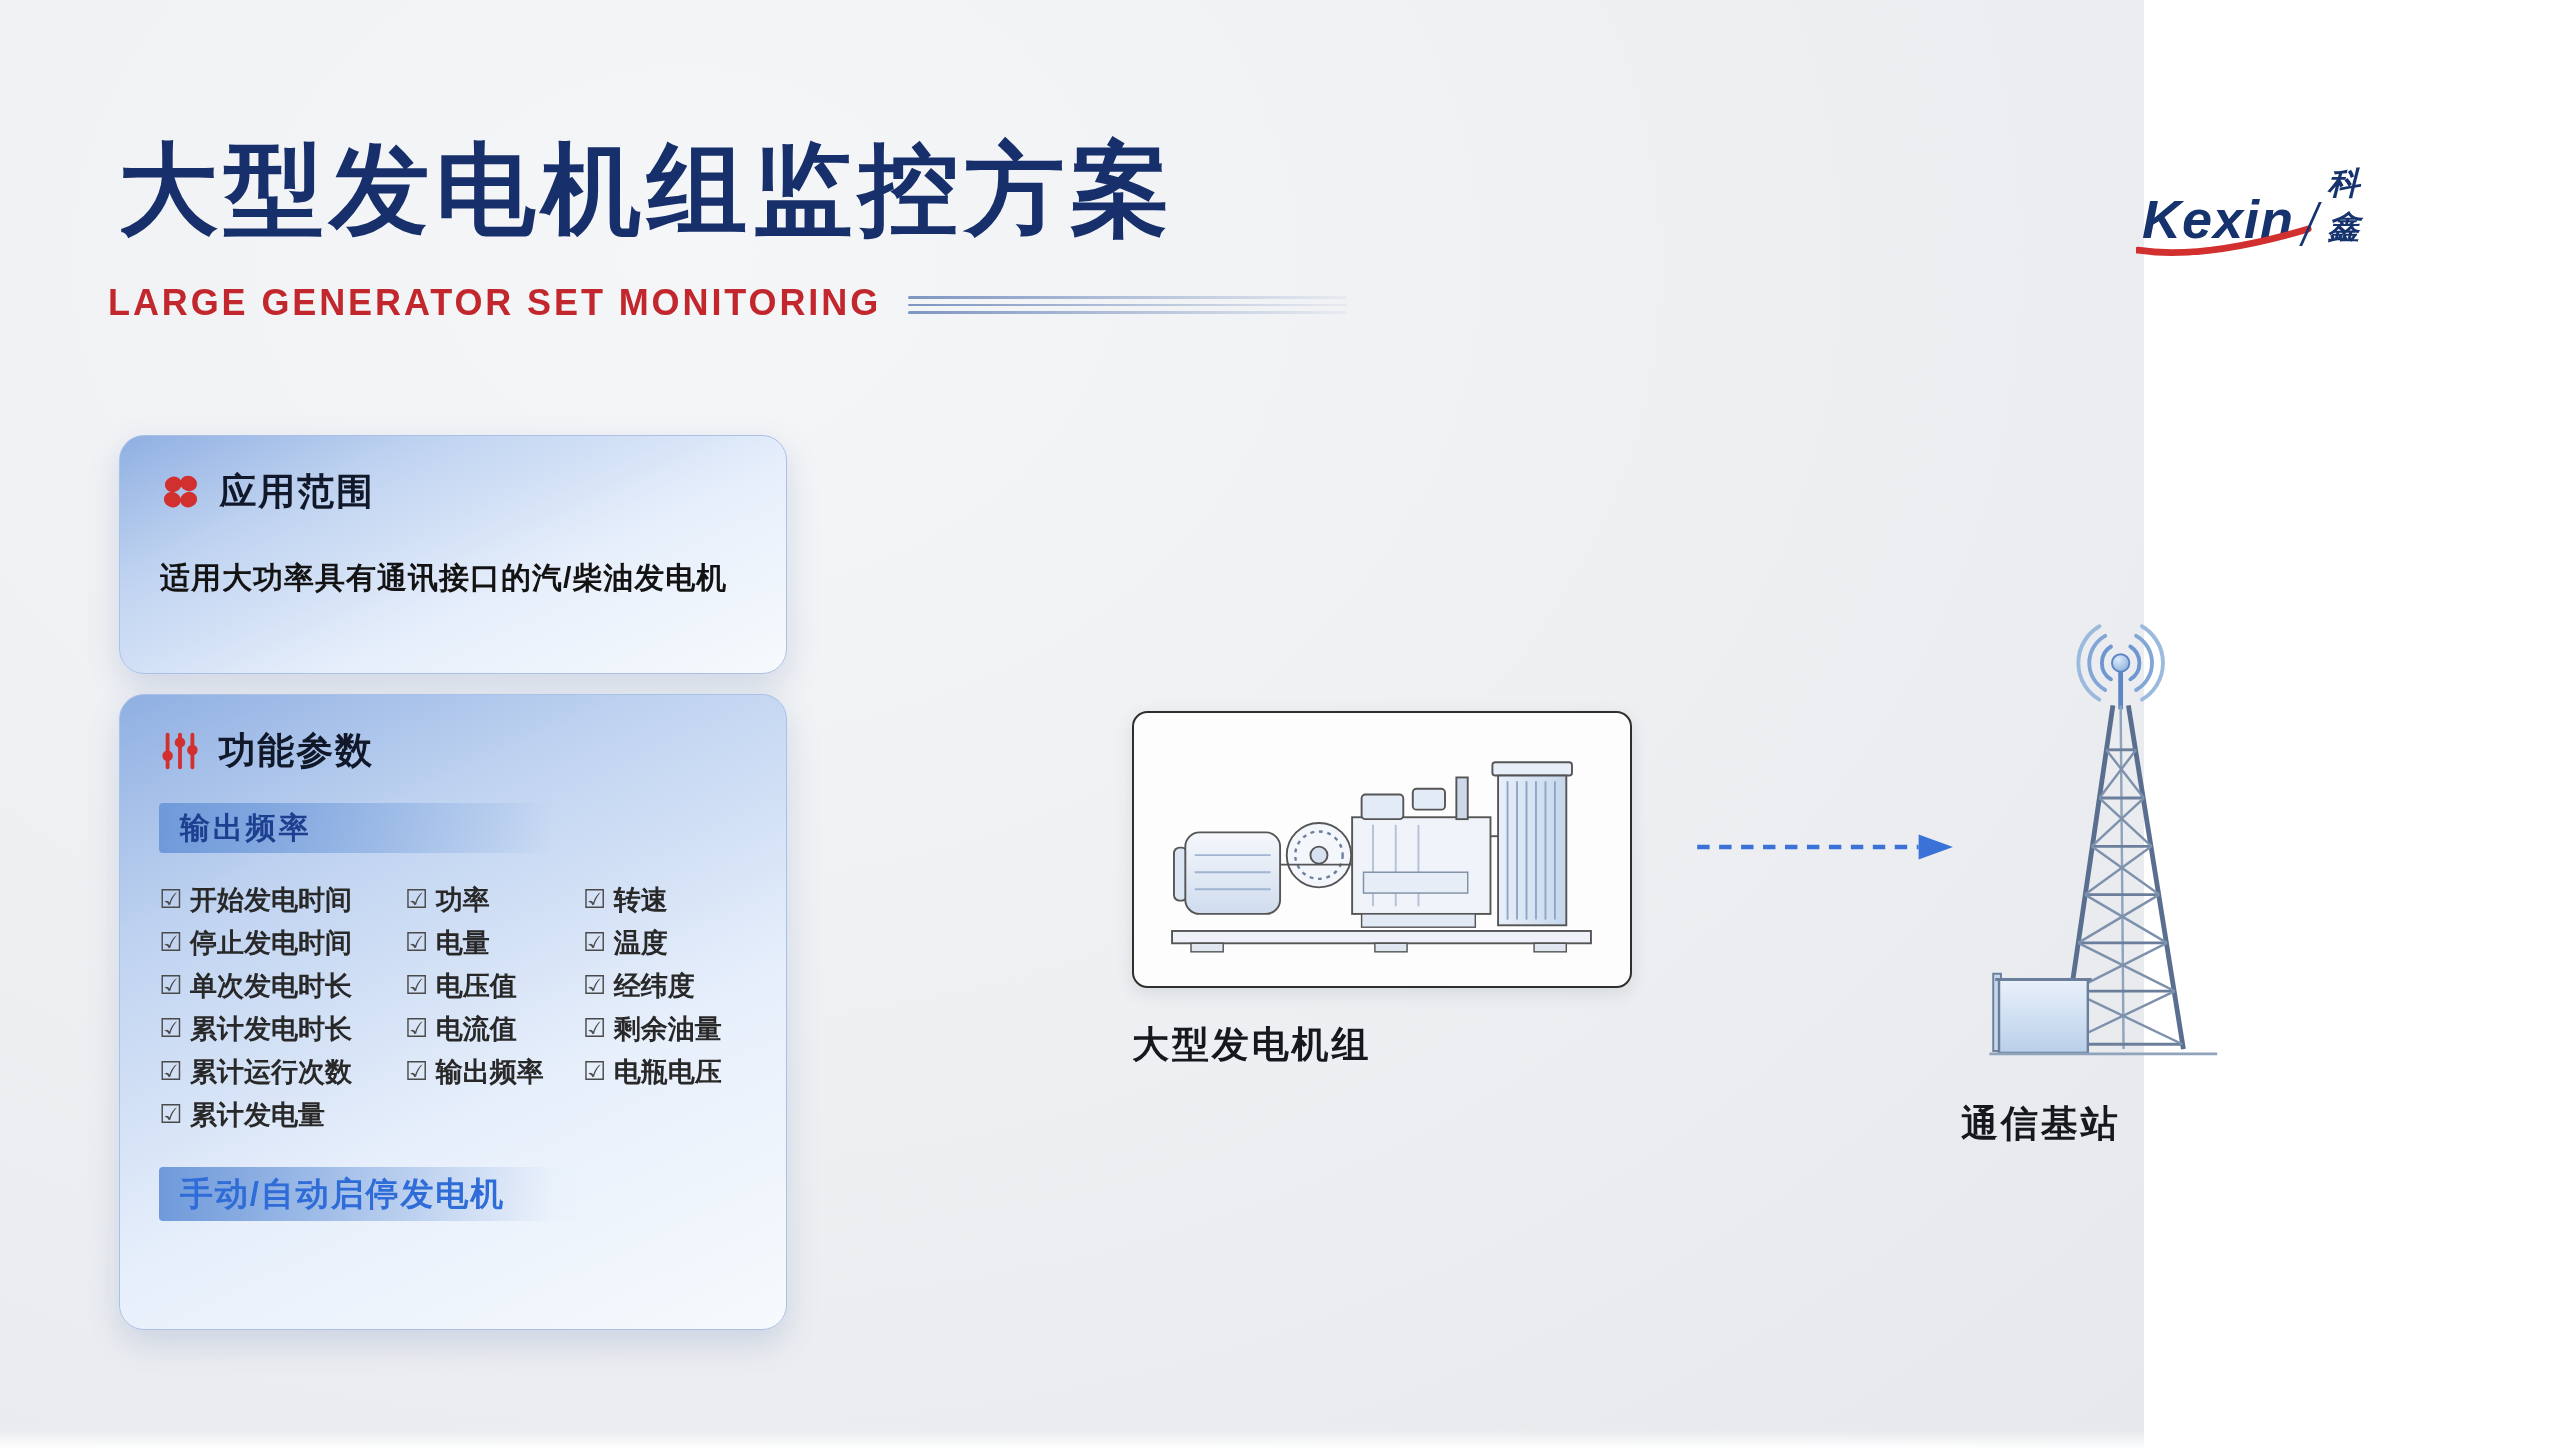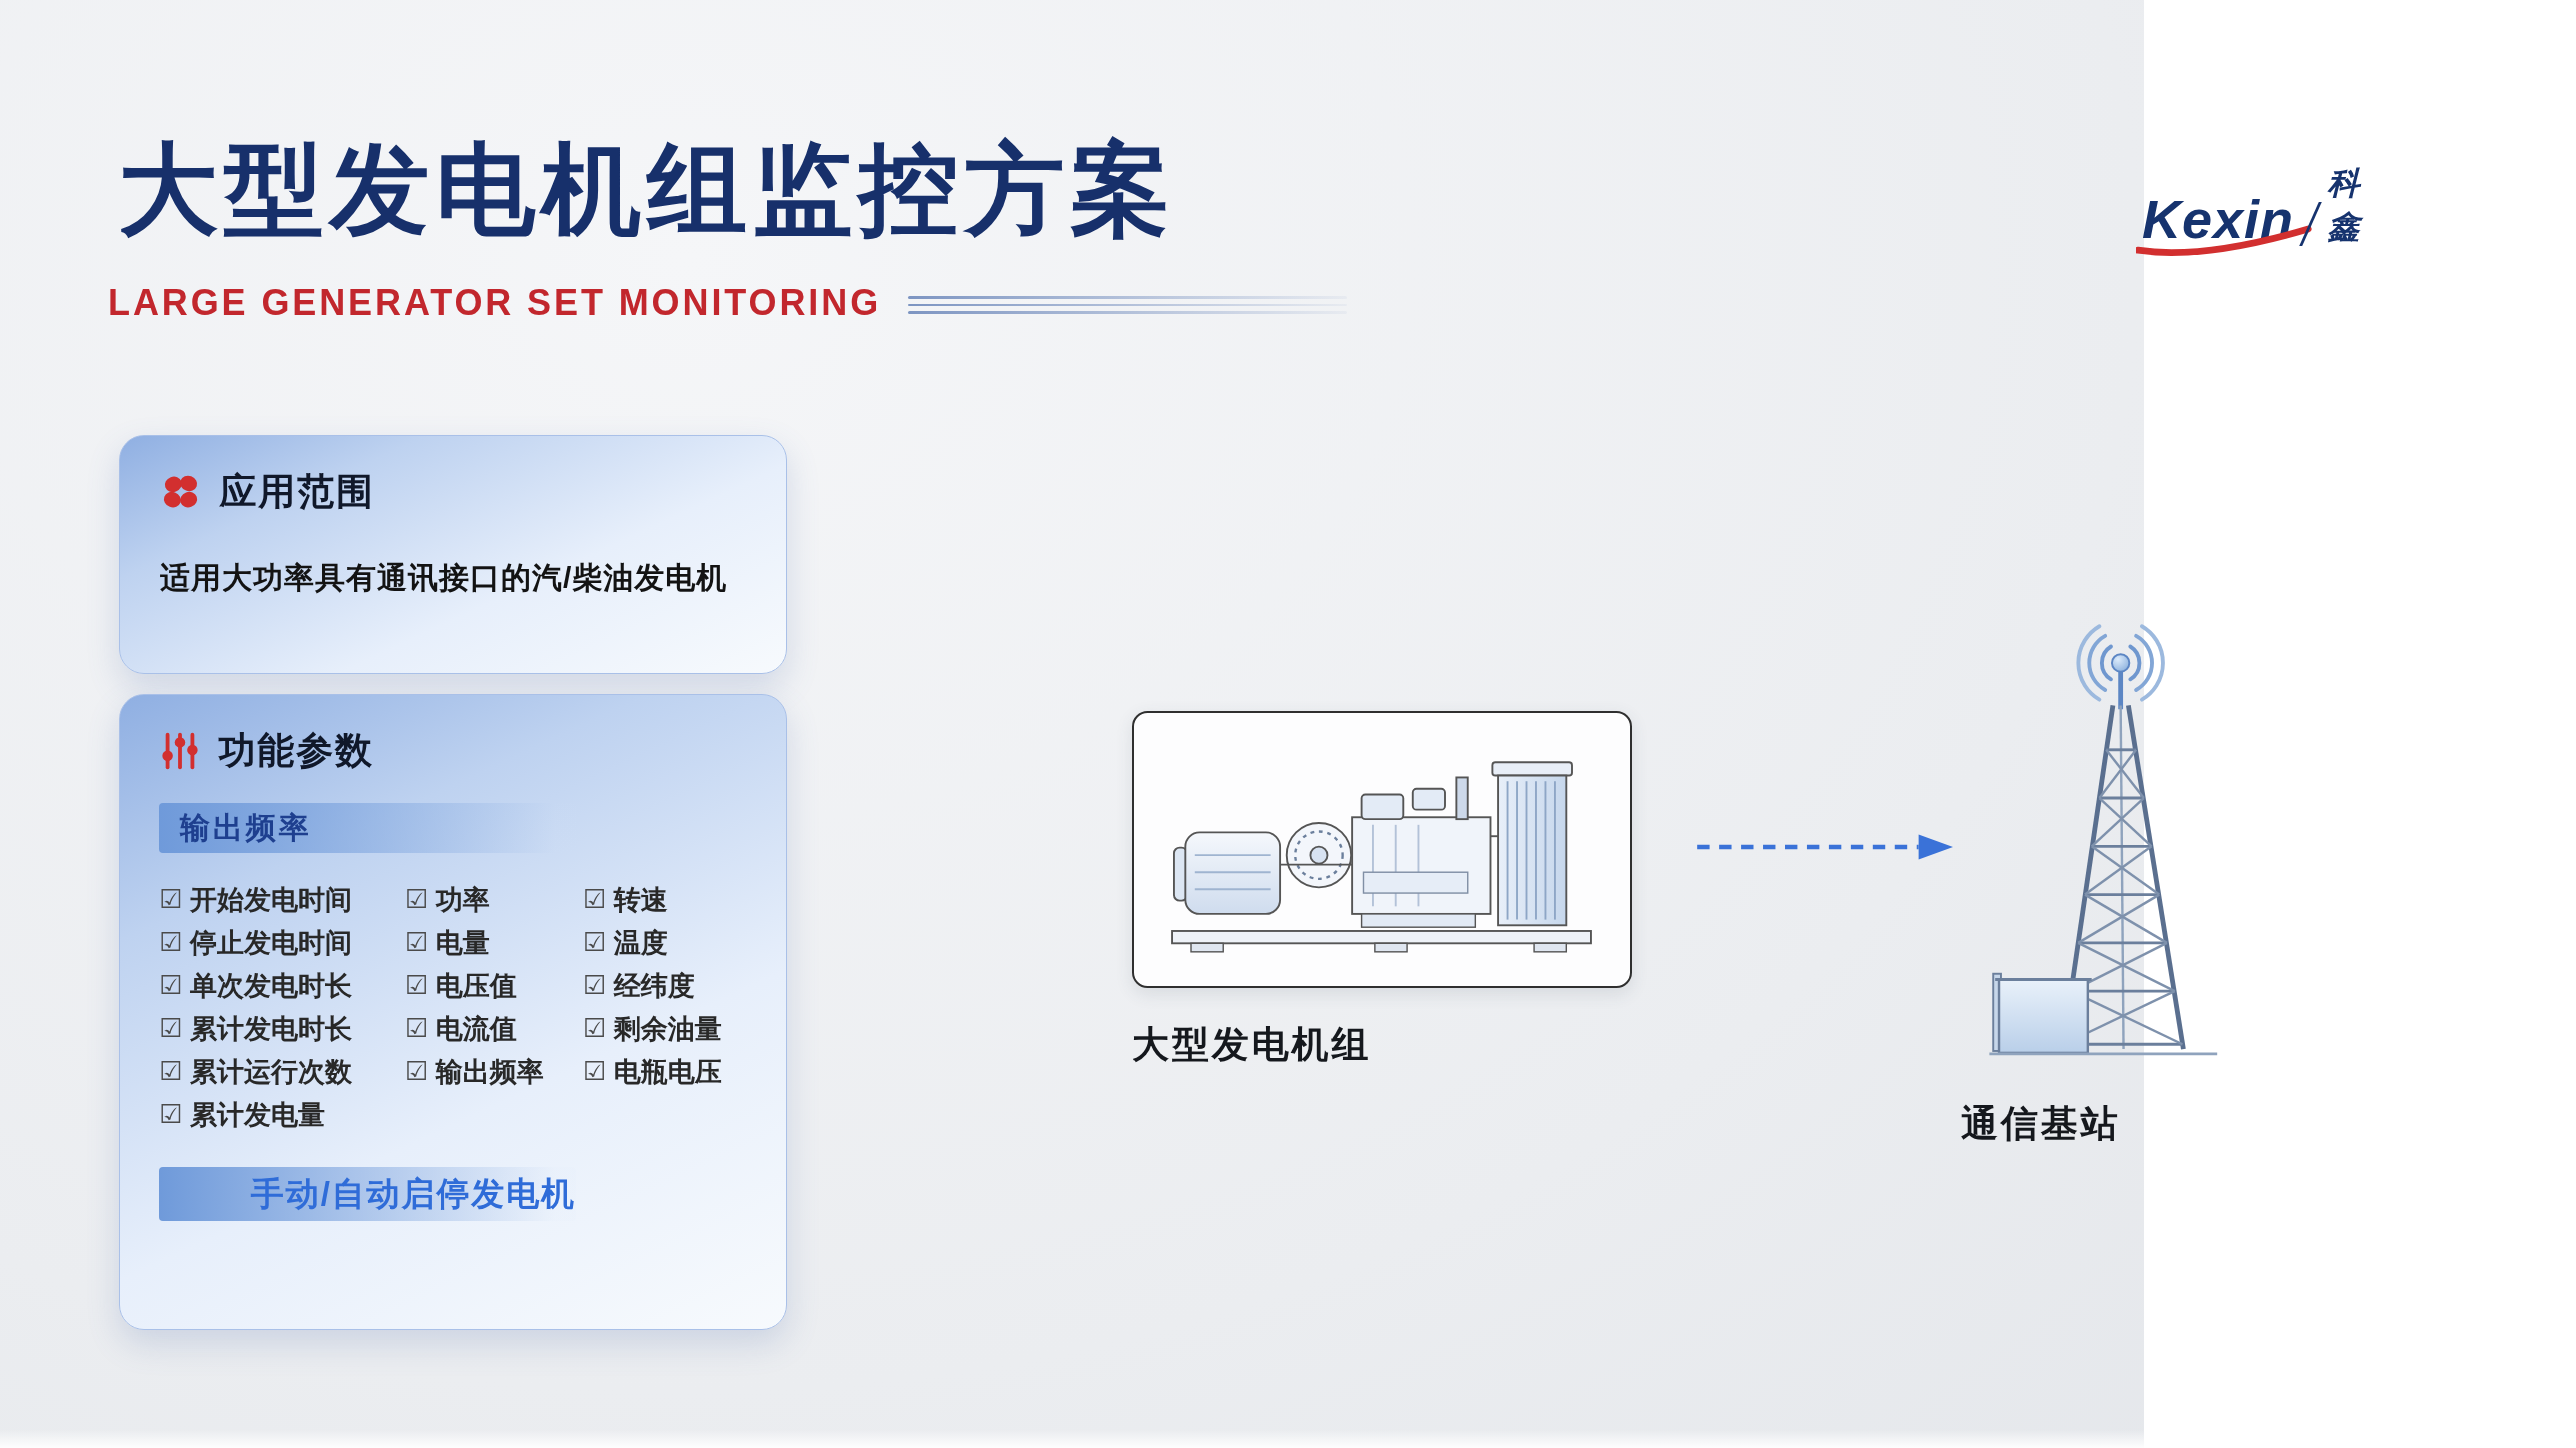--- a/index.html
+++ b/index.html
@@ -58,21 +58,21 @@
   .section-banner {
     margin-top:27px; width:417px; height:50px; display:flex; align-items:center;
     padding-left:21px; border-radius:3.9px;
     background:linear-gradient(90deg, #6f9ada 0%, rgba(205,222,246,0.05) 95%);
     font-size:30px; font-weight:700; color:#1e3f8f; letter-spacing:2.9px;
   }
   .footer-banner {
     margin-top:31px; width:417px; height:54px; display:flex; align-items:center;
     padding-left:21px; border-radius:3.9px;
     background:linear-gradient(90deg, #6f9ada 0%, rgba(205,222,246,0.05) 95%);
-    font-size:33px; font-weight:800; color:#2f6cd8; letter-spacing:1.9px;justify-content:flex-end;
+    font-size:33px; font-weight:800; color:#2f6cd8; letter-spacing:1.9px;
   }
 
   .checklist { margin-top:25px; display:flex; gap:25px; }
   .chk-col { display:flex; flex-direction:column; }
   .chk-col-1 { width:234px; } .chk-col-2 { width:162px; } .chk-col-3 { width:174px; }
   .chk-item { display:flex; align-items:center; gap:7.7px; height:43px;
     font-size:27px; font-weight:700; color:#282828; white-space:nowrap; }
   .chk-box { font-size:26px; font-weight:400; color:#4a4a4a; }
 
   

